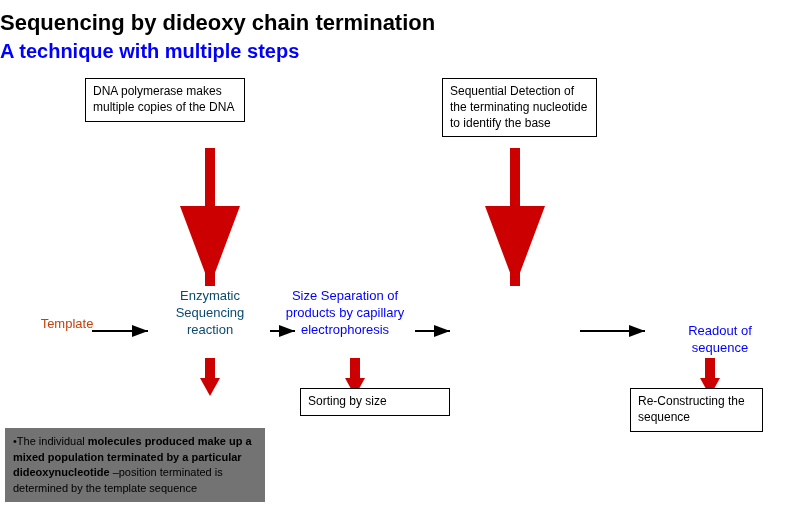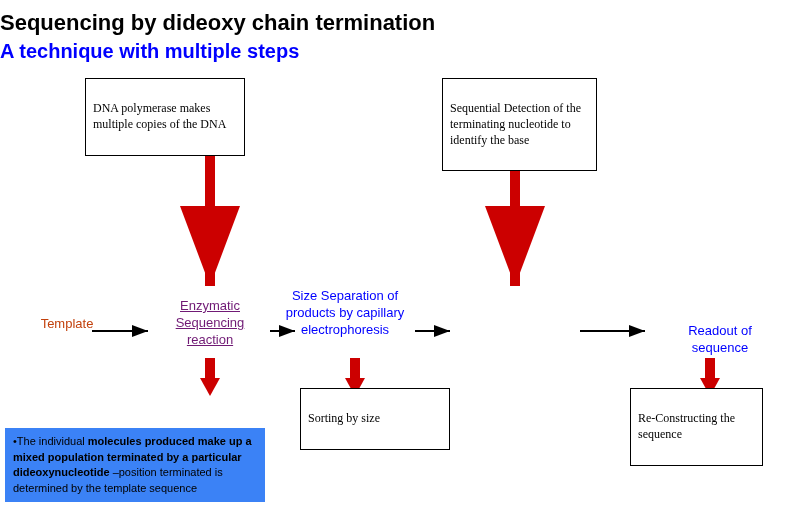--- a/index.html
+++ b/index.html
@@ -37,23 +37,22 @@
       height: 420px;
     }
 
     
     .box {
       position: absolute;
       border: 1px solid #000;
       background: #fff;
       font-size: 12px;
       color: #000;
-      padding: 22px 7px;
+      padding: 5px 7px;
       line-height: 1.3;
-      font-family: Liberation Serif, serif;
     }
 
     .box-dna {
       top: 10px;
       left: 85px;
       width: 160px;
     }
 
     .box-sequential {
       top: 10px;
@@ -72,21 +71,21 @@
       top: 320px;
       left: 630px;
       width: 133px;
     }
 
     .box-footnote {
       position: absolute;
       top: 360px;
       left: 5px;
       width: 260px;
-      background: #3b82f6;
+      background: #737373;
       border: none;
       font-size: 11px;
       padding: 6px 8px;
       line-height: 1.4;
     }
 
     
     .flow-label {
       position: absolute;
       font-size: 13px;
@@ -97,25 +96,24 @@
     }
 
     .label-template {
       top: 248px;
       left: 32px;
       width: 70px;
       color: #c2410c;
     }
 
     .label-enzymatic {
-      top: 230px;
+      top: 220px;
       left: 155px;
       width: 110px;
-      color: #701a75;
-      text-decoration: underline;
+      color: #0c4a6e;
     }
 
     .label-size-sep {
       top: 220px;
       left: 285px;
       width: 120px;
       color: #00f;
     }
 
     .label-detection {

